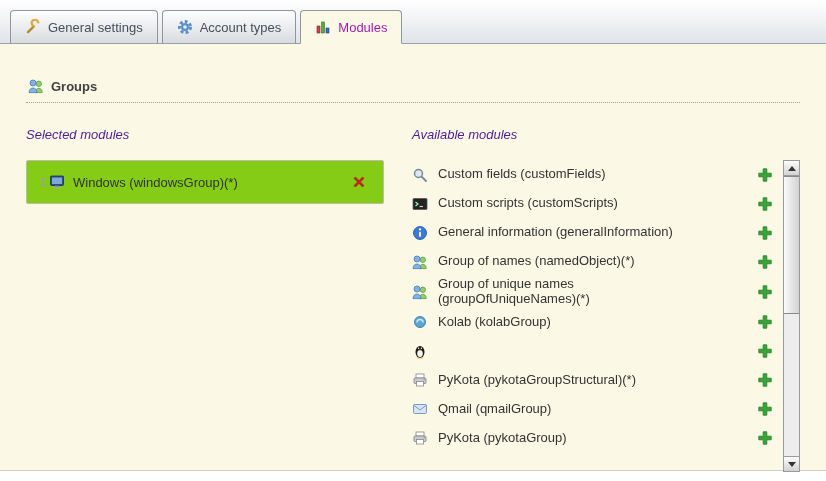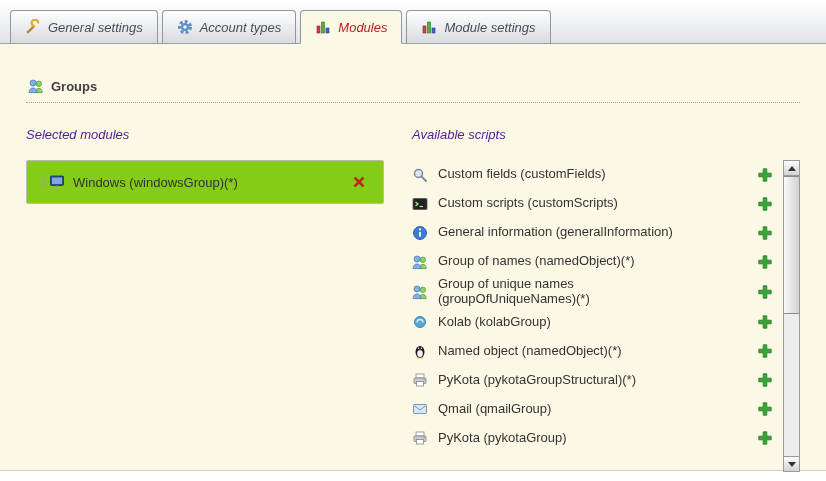--- a/index.html
+++ b/index.html
@@ -7,22 +7,22 @@
     font-family:"Liberation Sans","DejaVu Sans",sans-serif; font-size:13px; color:#333; }
 
   .page { width:826px; height:481px; position:relative; }
 
   
   .topstrip { height:43px; background:linear-gradient(#ffffff,#e0e4e8);
     display:flex; align-items:flex-end; padding-left:10px; }
   .tab { display:inline-flex; align-items:center; gap:7px; padding:8px 14px;
     border:1px solid #8f969c; border-radius:4px 4px 0 0; margin-right:4px;
     background:linear-gradient(#fefefe,#d8dbdf); color:#44505a; position:relative; top:1px;
-    border-bottom:1px solid #98a0a8; cursor:pointer; white-space:nowrap; z-index:1;font-style:italic; }
-  .tab.active { background:#fbf8e6; color:#b91c1c; border-bottom:1px solid #fbf8e6; z-index:2; }
+    border-bottom:1px solid #98a0a8; cursor:pointer; white-space:nowrap; z-index:1; }
+  .tab.active { background:#fbf8e6; color:#a21caf; border-bottom:1px solid #fbf8e6; z-index:2; }
 
   
   .content { background:#fbf8e6; border-top:1px solid #98a0a8; border-bottom:1px solid #cfcfc2;
     height:428px; padding:0 26px; position:relative; }
 
   .section-head { display:flex; align-items:center; gap:7px; padding:0 0 8px 2px;
     margin-top:34px; border-bottom:1px dotted #a8a894; font-weight:bold; color:#404040; }
 
   .columns { display:flex; margin-top:24px; }
   .col.left { width:358px; flex:0 0 358px; }
@@ -89,30 +89,20 @@
       <div class="tab active">
     <span class="icon">
           <svg viewBox="0 0 16 16">
             <rect x="2" y="7" width="3" height="7" fill="#cc4444" stroke="#882222" stroke-width="0.6"></rect>
             <rect x="6.5" y="3" width="3" height="11" fill="#55aa44" stroke="#2f7722" stroke-width="0.6"></rect>
             <rect x="11" y="9" width="3" height="5" fill="#4466cc" stroke="#223399" stroke-width="0.6"></rect>
           </svg>
         </span>
     <span class="tab-label">Modules</span>
   </div>
-      <div class="tab">
-    <span class="icon">
-          <svg viewBox="0 0 16 16">
-            <rect x="2" y="7" width="3" height="7" fill="#cc4444" stroke="#882222" stroke-width="0.6"></rect>
-            <rect x="6.5" y="3" width="3" height="11" fill="#55aa44" stroke="#2f7722" stroke-width="0.6"></rect>
-            <rect x="11" y="9" width="3" height="5" fill="#4466cc" stroke="#223399" stroke-width="0.6"></rect>
-          </svg>
-        </span>
-    <span class="tab-label">Module settings</span>
-  </div>
     </div>
 
   <div class="content">
 
     <div class="section-head">
       <span class="icon">
           <svg viewBox="0 0 16 16">
             <circle cx="10.8" cy="5.8" r="2.7" fill="#8fcf6f" stroke="#5a9a3a" stroke-width="0.8"></circle>
             <path d="M7.4 14.6c0-3 1.6-4.3 3.4-4.3s3.4 1.3 3.4 4.3z" fill="#8fcf6f" stroke="#5a9a3a" stroke-width="0.8"></path>
             <circle cx="5" cy="5" r="3" fill="#7fb2e5" stroke="#4a7ab5" stroke-width="0.8"></circle>
@@ -147,21 +137,21 @@
     <span class="icon del">
                 <svg viewBox="0 0 16 16">
                   <path d="M3 4.4L4.4 3 8 6.6 11.6 3 13 4.4 9.4 8l3.6 3.6-1.4 1.4L8 9.4 4.4 13 3 11.6 6.6 8z" fill="#cc2222" stroke="#8f1010" stroke-width="0.5"></path>
                 </svg>
               </span>
   </div>
           </div>
       </div>
 
       <div class="col right">
-        <div class="col-label">Available scripts</div>
+        <div class="col-label">Available modules</div>
         <div class="avail-wrap">
           <div class="avail-list">
               <div class="avail-row">
     <span class="icon mod">
                   <svg viewBox="0 0 16 16">
                     <circle cx="6.5" cy="6.5" r="4" fill="#dce9f5" stroke="#7a8a99" stroke-width="1.5"></circle>
                     <line x1="9.6" y1="9.6" x2="14" y2="14" stroke="#7a8a99" stroke-width="2" stroke-linecap="round"></line>
                   </svg>
                 </span>
     <span class="row-label">Custom fields (customFields)</span>
@@ -251,21 +241,20 @@
     <span class="icon mod">
                   <svg viewBox="0 0 16 16">
                     <ellipse cx="8" cy="9" rx="4.5" ry="6" fill="#1a1a1a"></ellipse>
                     <ellipse cx="8" cy="10.5" rx="2.8" ry="3.6" fill="#f2f2f2"></ellipse>
                     <circle cx="6.6" cy="5.2" r="0.7" fill="#fff"></circle>
                     <circle cx="9.4" cy="5.2" r="0.7" fill="#fff"></circle>
                     <path d="M7 6.8h2l-1 1.4z" fill="#f0a020"></path>
                     <path d="M5.3 14.4h2.2v1H5.3zM8.6 14.4h2.2v1H8.6z" fill="#f0a020"></path>
                   </svg>
                 </span>
-    <span class="row-label">Named object (namedObject)(*)</span>
     <span class="icon add">
                   <svg viewBox="0 0 16 16">
                     <path d="M6.2 1.8h3.6v4.4h4.4v3.6H9.8v4.4H6.2V9.8H1.8V6.2h4.4z" fill="#39a539" stroke="#1f7a1f" stroke-width="0.8"></path>
                   </svg>
                 </span>
   </div>
               <div class="avail-row">
     <span class="icon mod">
                   <svg viewBox="0 0 16 16">
                     <rect x="4" y="2" width="8" height="4" fill="#fff" stroke="#888" stroke-width="0.8"></rect>

